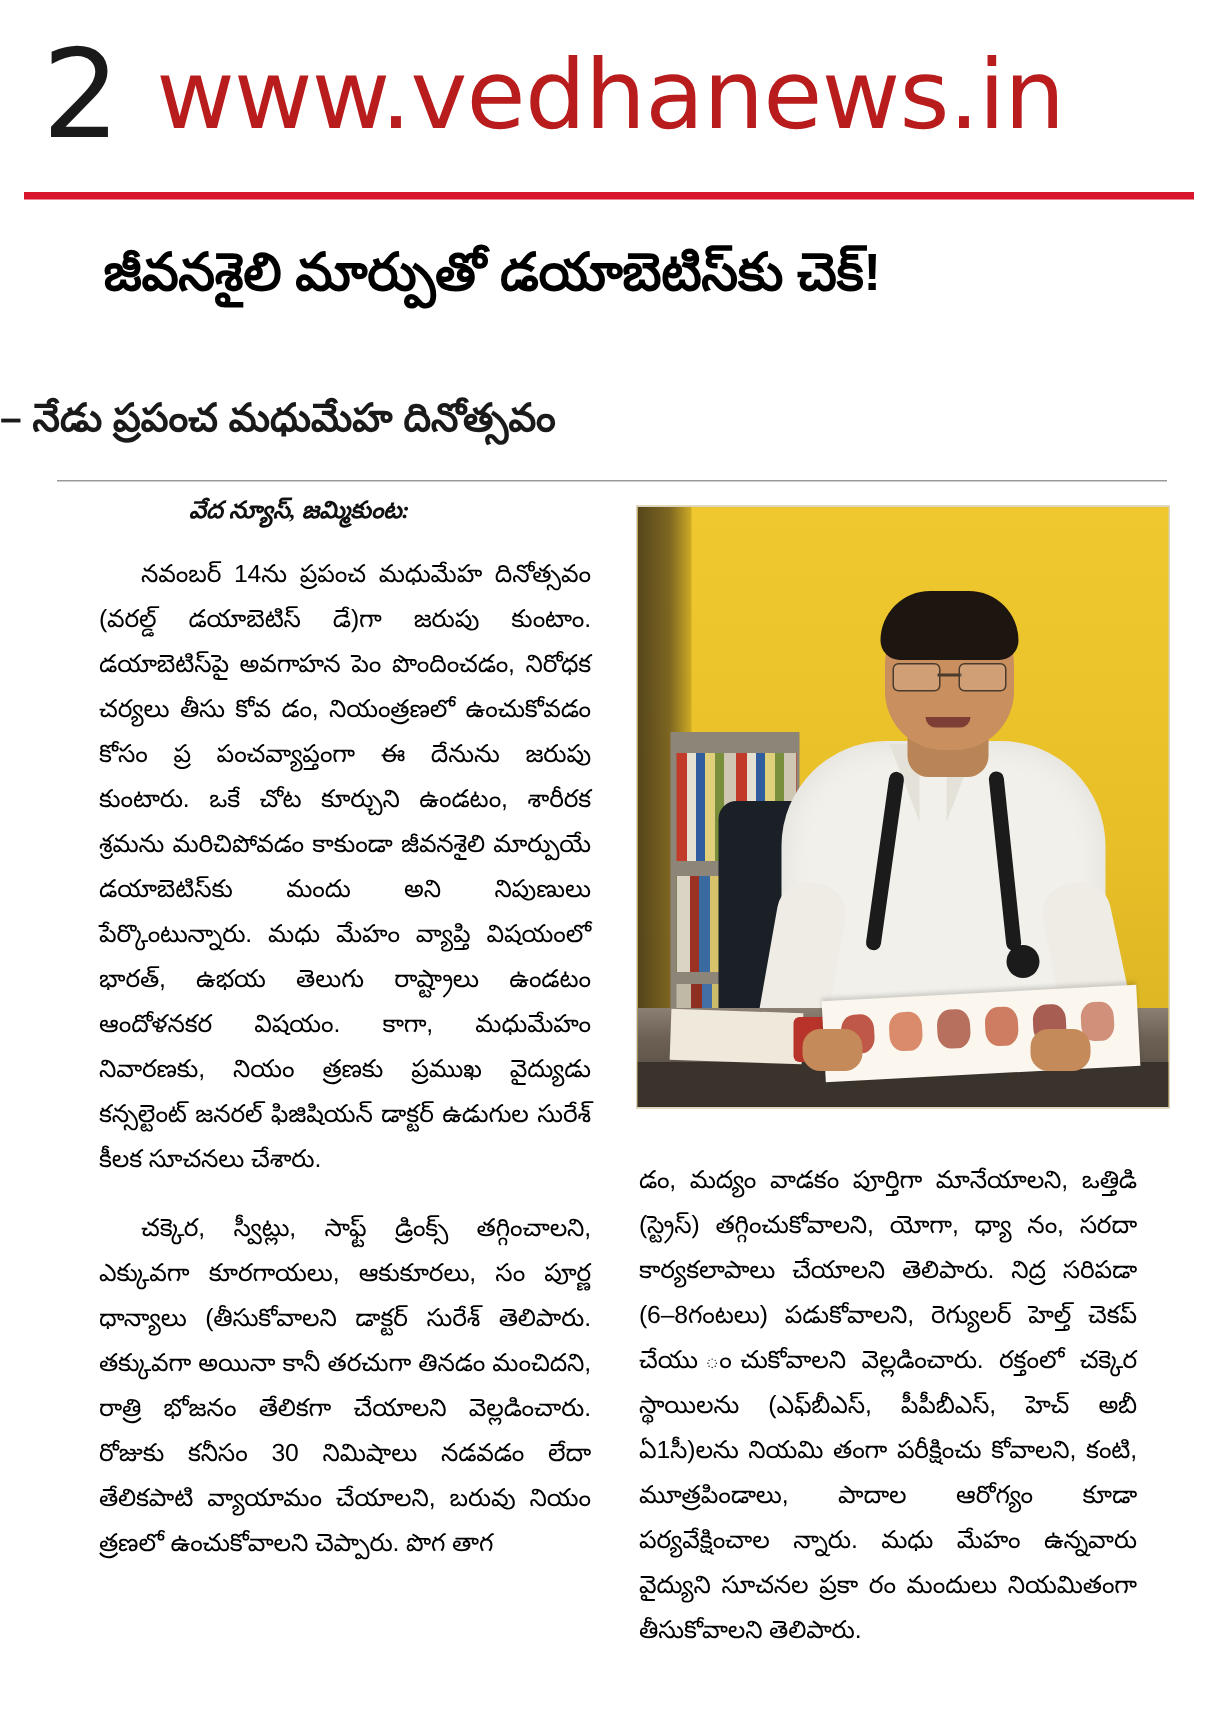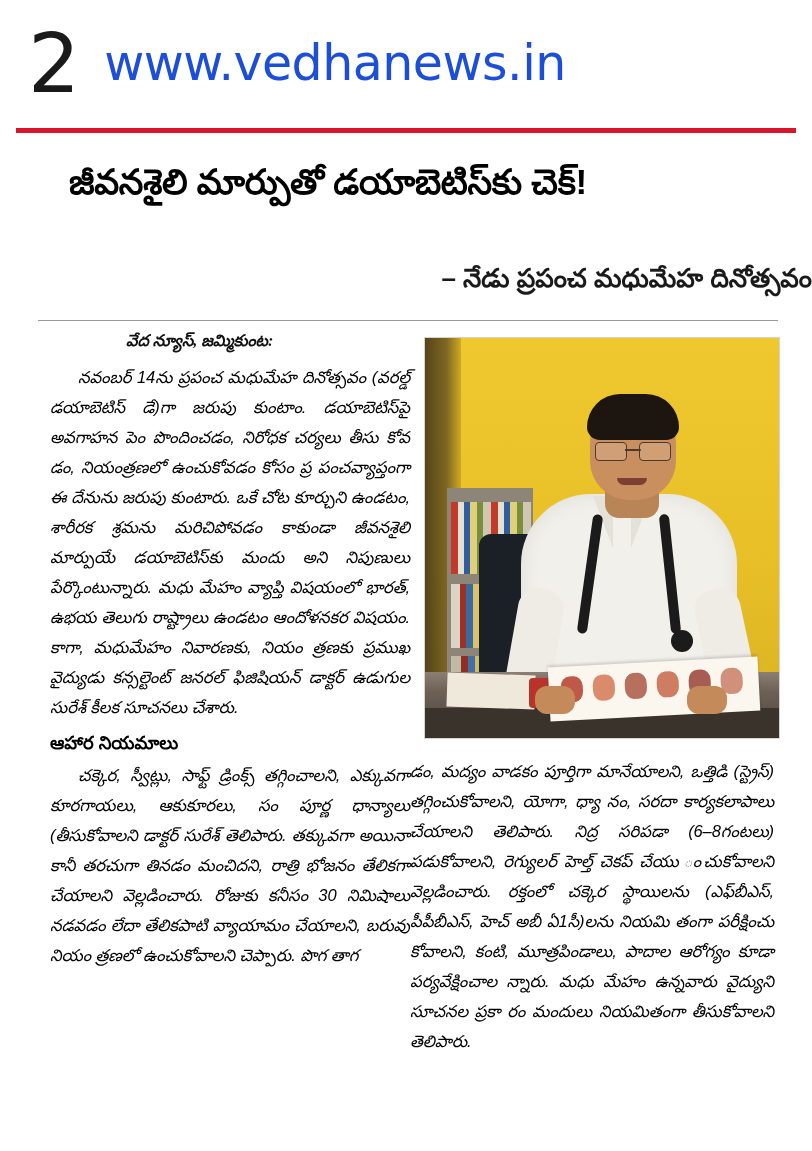--- a/index.html
+++ b/index.html
@@ -38,24 +38,24 @@
     font-family: "DejaVu Sans", sans-serif;
     font-size: 82px;
     line-height: 82px;
     font-weight: 400;
     color: #1a1a1a;
     margin-right: 26px;
     letter-spacing: -2px;
   }
   .site-url {
     font-family: "DejaVu Sans", sans-serif;
-    font-size: 49px;
+    font-size: 64px;
     line-height: 52px;
     font-weight: 400;
-    color: #1d4ed8;
+    color: #b91c1c;
     letter-spacing: -0.5px;
   }
   .rule-red {
     position: absolute;
     left: 16px;
     top: 128px;
     width: 780px;
     height: 5px;
     background: #d8152a;
   }
@@ -72,21 +72,21 @@
     font-size: 35px;
     line-height: 48px;
     color: #000000;
     letter-spacing: -0.3px;
   }
   .subhead {
     position: absolute;
     left: 0;
     top: 258px;
     width: 812px;
-    text-align: right;
+    text-align: left;
     font-family: "Liberation Sans", sans-serif;
     font-weight: bold;
     font-size: 26px;
     line-height: 40px;
     color: #1a1a1a;
   }
 
   .rule-thin {
     position: absolute;
     left: 38px;
@@ -120,23 +120,22 @@
     margin: 0 0 10px 76px;
   }
 
   .body-text {
     font-family: "Liberation Sans", sans-serif;
     font-size: 16.5px;
     line-height: 30px;
     color: #000;
     text-align: justify;
     text-justify: inter-word;
-    margin: 0;
+    margin: 16px;
     letter-spacing: -0.1px;
-    font-style: italic;
   }
   .para-indent {
     text-indent: 28px;
   }
 
   .section-head {
     font-family: "Liberation Sans", sans-serif;
     font-weight: bold;
     font-size: 18px;
     line-height: 30px;
@@ -424,21 +423,20 @@
   </div>
   <div class="rule-red"></div>
 
   <div class="headline">జీవనశైలి మార్పుతో డయాబెటిస్‌కు చెక్!</div>
   <div class="subhead">– నేడు ప్రపంచ మధుమేహ దినోత్సవం</div>
   <div class="rule-thin"></div>
 
   <div class="col-left">
     <div class="byline">వేద న్యూస్, జమ్మికుంట:</div>
     <p class="body-text para-indent">నవంబర్ 14ను ప్రపంచ మధుమేహ దినోత్సవం (వరల్డ్ డయాబెటిస్ డే)గా జరుపు కుంటాం. డయాబెటిస్‌పై అవగాహన పెం పొందించడం, నిరోధక చర్యలు తీసు కోవ డం, నియంత్రణలో ఉంచుకోవడం కోసం ప్ర పంచవ్యాప్తంగా ఈ దేనును జరుపు కుంటారు. ఒకే చోట కూర్చుని ఉండటం, శారీరక శ్రమను మరిచిపోవడం కాకుండా జీవనశైలి మార్పుయే డయాబెటిస్‌కు మందు అని నిపుణులు పేర్కొంటున్నారు. మధు మేహం వ్యాప్తి విషయంలో భారత్, ఉభయ తెలుగు రాష్ట్రాలు ఉండటం ఆందోళనకర విషయం. కాగా, మధుమేహం నివారణకు, నియం త్రణకు ప్రముఖ వైద్యుడు కన్సల్టెంట్ జనరల్ ఫిజిషియన్ డాక్టర్ ఉడుగుల సురేశ్ కీలక సూచనలు చేశారు.</p>
-    <div class="section-head">ఆహార నియమాలు</div>
     <p class="body-text para-indent">చక్కెర, స్వీట్లు, సాఫ్ట్ డ్రింక్స్ తగ్గించాలని, ఎక్కువగా కూరగాయలు, ఆకుకూరలు, సం పూర్ణ ధాన్యాలు (తీసుకోవాలని డాక్టర్ సురేశ్ తెలిపారు. తక్కువగా అయినా కానీ తరచుగా తినడం మంచిదని, రాత్రి భోజనం తేలికగా చేయాలని వెల్లడించారు. రోజుకు కనీసం 30 నిమిషాలు నడవడం లేదా తేలికపాటి వ్యాయామం చేయాలని, బరువు నియం త్రణలో ఉంచుకోవాలని చెప్పారు. పొగ తాగ</p>
   </div>
 
   <div class="photo-frame">
     <div class="photo">
       <div class="wall"></div>
       <div class="wall-left-dark"></div>
       <div class="shelf"></div>
       <div class="shelf-books"></div>
       <div class="shelf-books2"></div>

